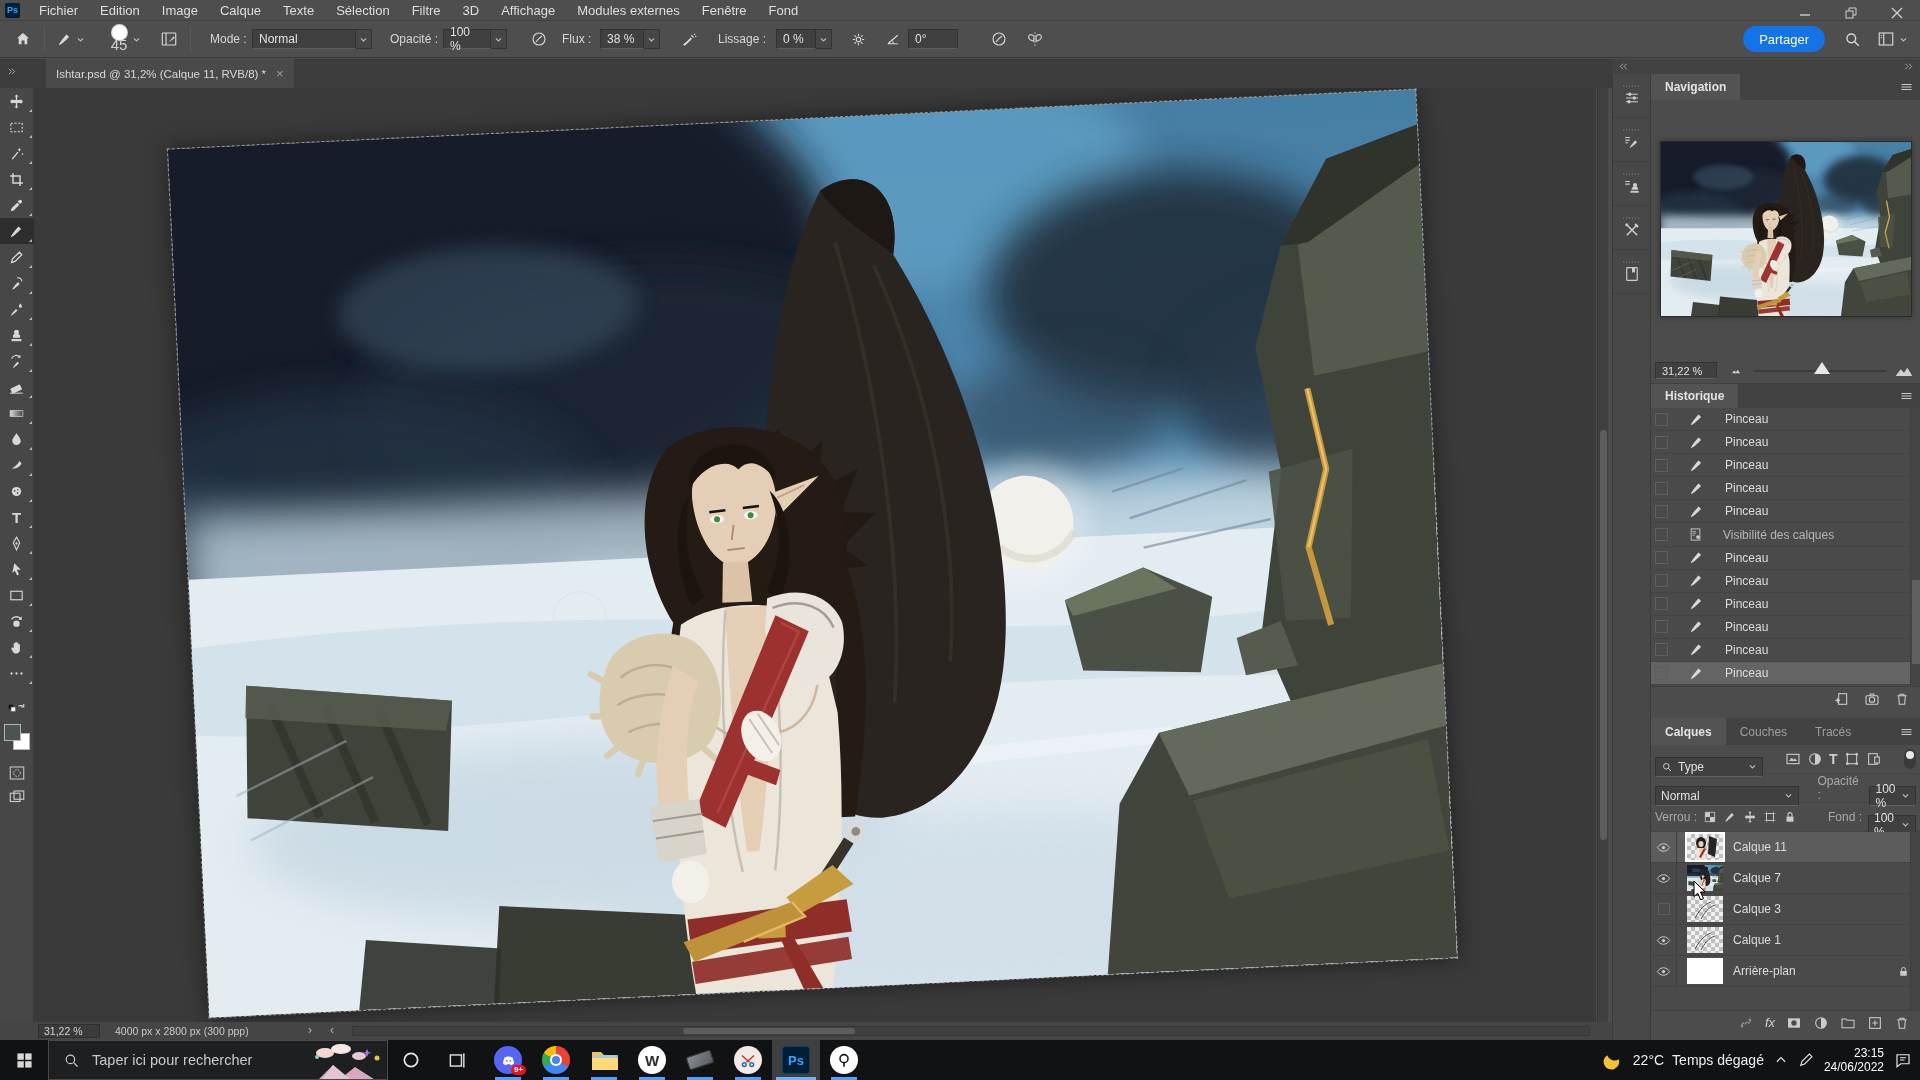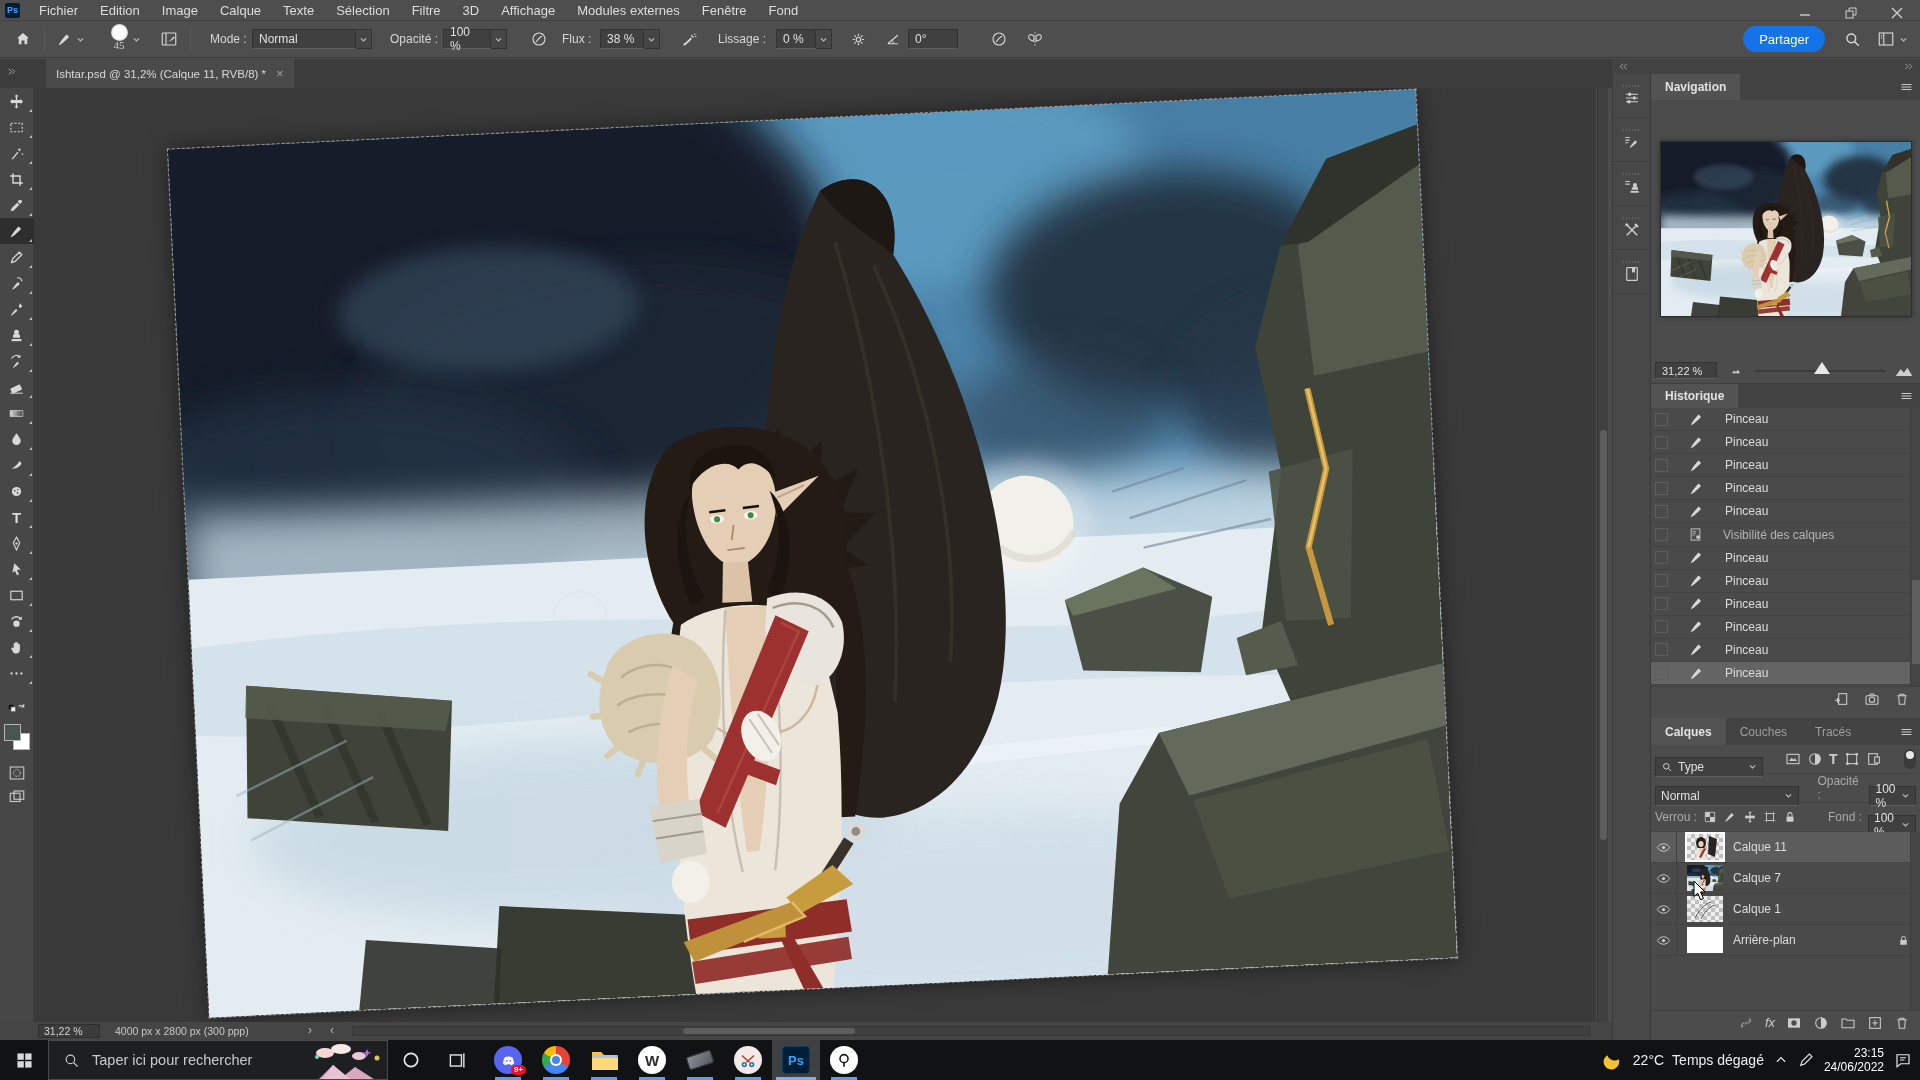--- a/index.html
+++ b/index.html
@@ -23,21 +23,21 @@
   .optionsbar{position:absolute;left:0;top:20px;width:1920px;height:38px;background:#4e4e4e;
     border-top:1px solid #424242;border-bottom:1px solid #3a3a3a;font-size:12px;z-index:25;}
   .ob{position:absolute;top:0;height:36px;display:flex;align-items:center;}
   .sep{position:absolute;top:5px;width:1px;height:26px;background:#404040;border-right:1px solid #5a5a5a;}
   .field{background:#404040;border:1px solid #333;border-bottom-color:#5f5f5f;height:20px;
     display:flex;align-items:center;padding:0 6px;color:#e0e0e0;}
   .chevbox{width:16px;height:20px;background:#464646;border:1px solid #333;border-left:none;
     display:flex;align-items:center;justify-content:center;}
   .brush-preview{position:relative;width:26px;height:30px;display:flex;flex-direction:column;align-items:center;}
   .brush-dot{width:17px;height:17px;border-radius:50%;background:radial-gradient(circle,#fff 55%,rgba(255,255,255,.15) 100%);}
-  .brush-num{font-size:11px;color:#cfcfcf;line-height:8px;font-family:Liberation Serif, serif;}
+  .brush-num{font-size:15px;color:#cfcfcf;line-height:8px;}
   .share-btn{position:absolute;right:95px;top:5px;height:26px;padding:0 16px;border-radius:13px;
     color:#fef9c3;font-size:13px;display:flex;align-items:center;}
 
   
   .tabbar{position:absolute;left:0;top:59px;width:1920px;height:29px;background:#3c3c3c;z-index:20;}
   .doc-tab{position:absolute;left:46px;top:0;height:29px;background:#4a4a4a;display:flex;align-items:center;
     padding:0 10px;font-size:11.5px;color:#d8d8d8;gap:10px;}
   .tab-close{color:#9f9f9f;font-size:13px;}
   .tb-collapse{position:absolute;left:6px;top:7px;}
 
@@ -1092,20 +1092,31 @@
           </div>
           <div class="thumb" style="background:#9fc3d6;">
             <svg width="36" height="26" viewBox="0 0 1000 696" preserveAspectRatio="none" style="position:absolute;left:0;top:0;">
               <use href="#artwork-g"></use>
             </svg>
           </div>
           <span class="layer-name">Calque 7</span>
         </div>
         <div class="layer-row">
           <div class="eye-col">
+            <span class="eye-empty"></span>
+          </div>
+          <div class="thumb checker">
+            <svg width="36" height="26" viewBox="0 0 36 26" style="position:absolute;left:0;top:0;">
+              <path d="M8 22c5-9 10-14 16-16M14 23c3-6 8-12 14-14" stroke="#4a4a4a" stroke-width="1" fill="none"></path>
+            </svg>
+          </div>
+          <span class="layer-name">Calque 3</span>
+        </div>
+        <div class="layer-row">
+          <div class="eye-col">
             <span class="icn">
               <svg width="15" height="15" viewBox="0 0 24 24">
                 <path d="M2 12s4-6 10-6 10 6 10 6-4 6-10 6S2 12 2 12z" fill="none" stroke="#ccc" stroke-width="1.6"></path>
                 <circle cx="12" cy="12" r="2.6" fill="#ccc"></circle>
               </svg>
             </span>
           </div>
           <div class="thumb checker">
             <svg width="36" height="26" viewBox="0 0 36 26" style="position:absolute;left:0;top:0;">
               <path d="M8 22c5-9 10-14 16-16M14 23c3-6 8-12 14-14" stroke="#4a4a4a" stroke-width="1" fill="none"></path>

